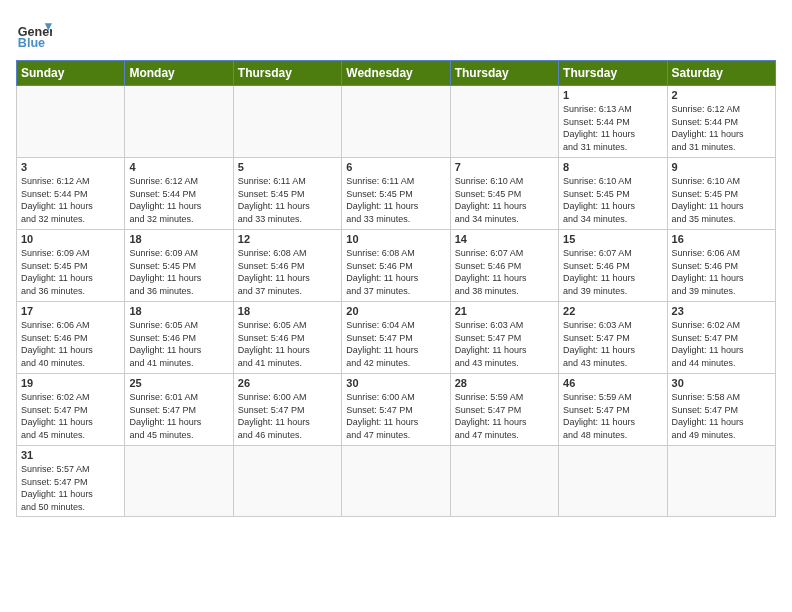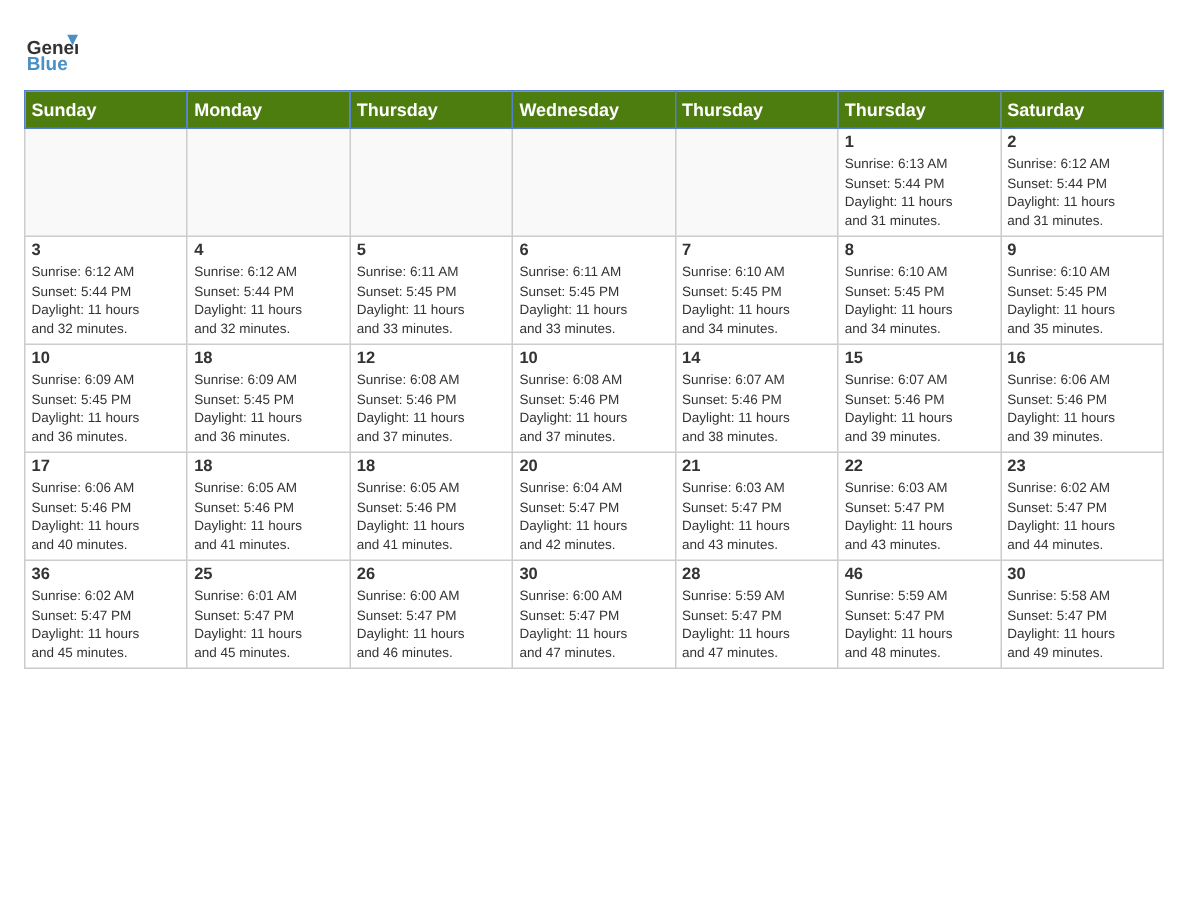--- a/index.html
+++ b/index.html
@@ -209,21 +209,21 @@
             <span class="date-num">22</span>
             <div class="cell-info">Sunrise: 6:03 AM<br>Sunset: 5:47 PM<br>Daylight: 11 hours<br>and 43 minutes.</div>
           </td>
           <td>
             <span class="date-num">23</span>
             <div class="cell-info">Sunrise: 6:02 AM<br>Sunset: 5:47 PM<br>Daylight: 11 hours<br>and 44 minutes.</div>
           </td>
         </tr>
         <tr>
           <td>
-            <span class="date-num">36</span>
+            <span class="date-num">19</span>
             <div class="cell-info">Sunrise: 6:02 AM<br>Sunset: 5:47 PM<br>Daylight: 11 hours<br>and 45 minutes.</div>
           </td>
           <td>
             <span class="date-num">25</span>
             <div class="cell-info">Sunrise: 6:01 AM<br>Sunset: 5:47 PM<br>Daylight: 11 hours<br>and 45 minutes.</div>
           </td>
           <td>
             <span class="date-num">26</span>
             <div class="cell-info">Sunrise: 6:00 AM<br>Sunset: 5:47 PM<br>Daylight: 11 hours<br>and 46 minutes.</div>
           </td>
@@ -236,16 +236,28 @@
             <div class="cell-info">Sunrise: 5:59 AM<br>Sunset: 5:47 PM<br>Daylight: 11 hours<br>and 47 minutes.</div>
           </td>
           <td>
             <span class="date-num">46</span>
             <div class="cell-info">Sunrise: 5:59 AM<br>Sunset: 5:47 PM<br>Daylight: 11 hours<br>and 48 minutes.</div>
           </td>
           <td>
             <span class="date-num">30</span>
             <div class="cell-info">Sunrise: 5:58 AM<br>Sunset: 5:47 PM<br>Daylight: 11 hours<br>and 49 minutes.</div>
           </td>
+        </tr>
+        <tr class="last-row">
+          <td>
+            <span class="date-num">31</span>
+            <div class="cell-info">Sunrise: 5:57 AM<br>Sunset: 5:47 PM<br>Daylight: 11 hours<br>and 50 minutes.</div>
+          </td>
+          <td class="empty"></td>
+          <td class="empty"></td>
+          <td class="empty"></td>
+          <td class="empty"></td>
+          <td class="empty"></td>
+          <td class="empty"></td>
         </tr>
       </tbody>
   </table>
 </div>
 
 </body></html>

